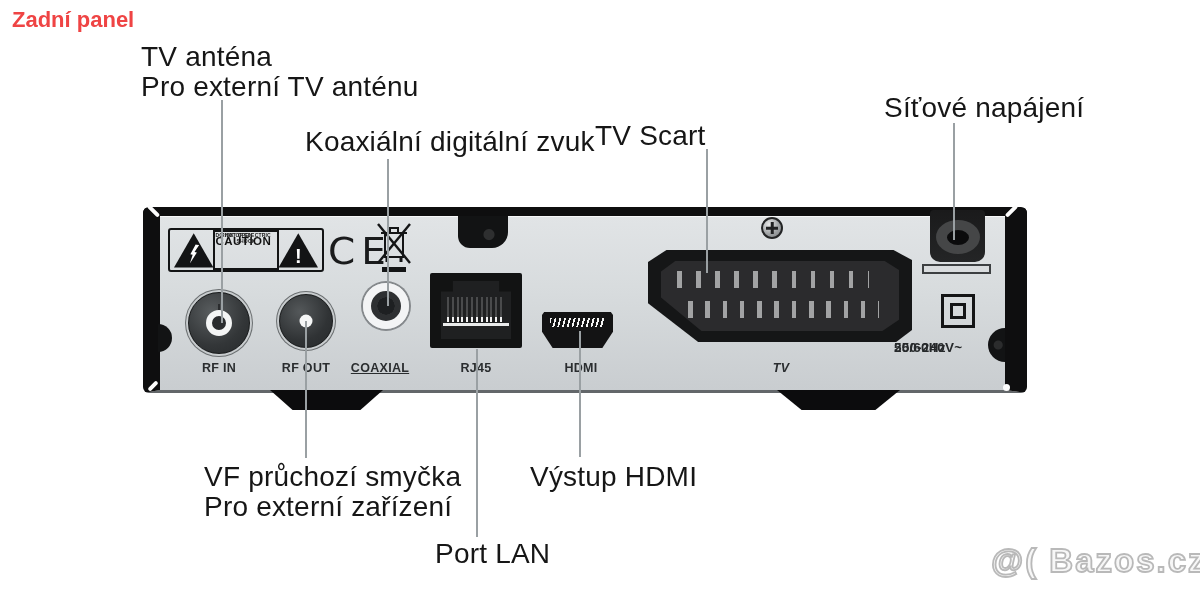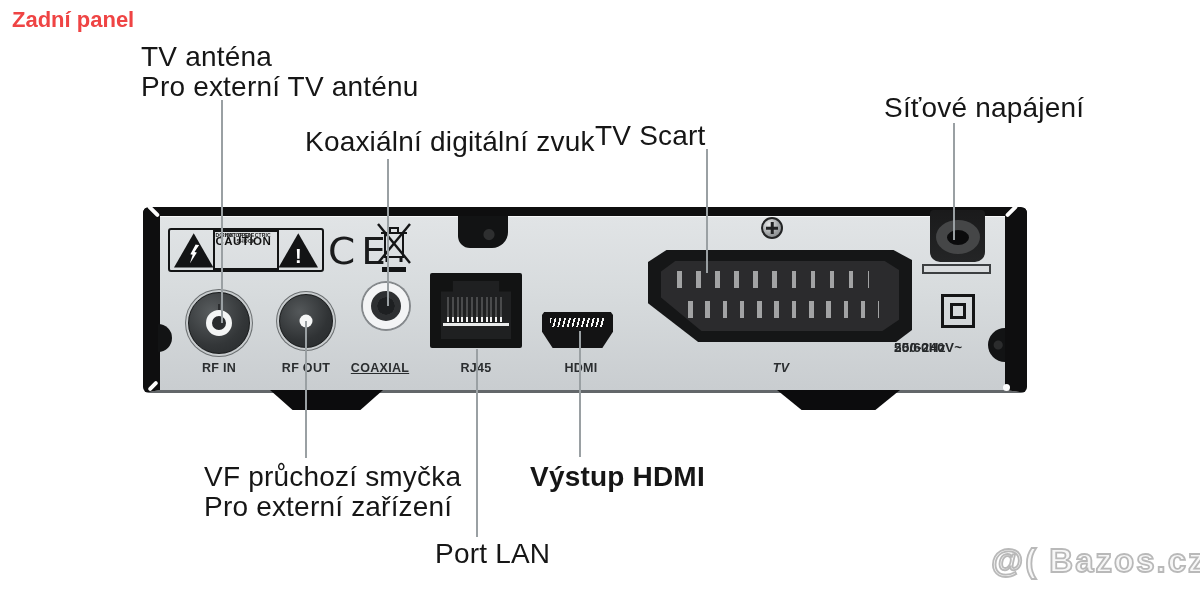--- a/index.html
+++ b/index.html
@@ -124,21 +124,21 @@
 <div class="callout" style="left:595px;top:87px;margin-top:34px;">
   <div>TV Scart</div>
 </div>
 <div class="callout" style="left:884px;top:93px;">
   <div>Síťové napájení</div>
 </div>
 <div class="callout" style="left:204px;top:462px;">
   <div>VF průchozí smyčka</div>
   <div>Pro externí zařízení</div>
 </div>
-<div class="callout" style="left:530px;top:462px;font-weight:bold;">
+<div class="callout" style="left:530px;top:462px;">
   <div>Výstup HDMI</div>
 </div>
 <div class="callout" style="left:435px;top:539px;">
   <div>Port LAN</div>
 </div>
 
 <div class="leader" style="left:221px;top:100px;height:223px;"></div>
 <div class="leader" style="left:387px;top:159px;height:147px;"></div>
 <div class="leader" style="left:706px;top:149px;height:124px;"></div>
 <div class="leader" style="left:953px;top:123px;height:117px;"></div>

